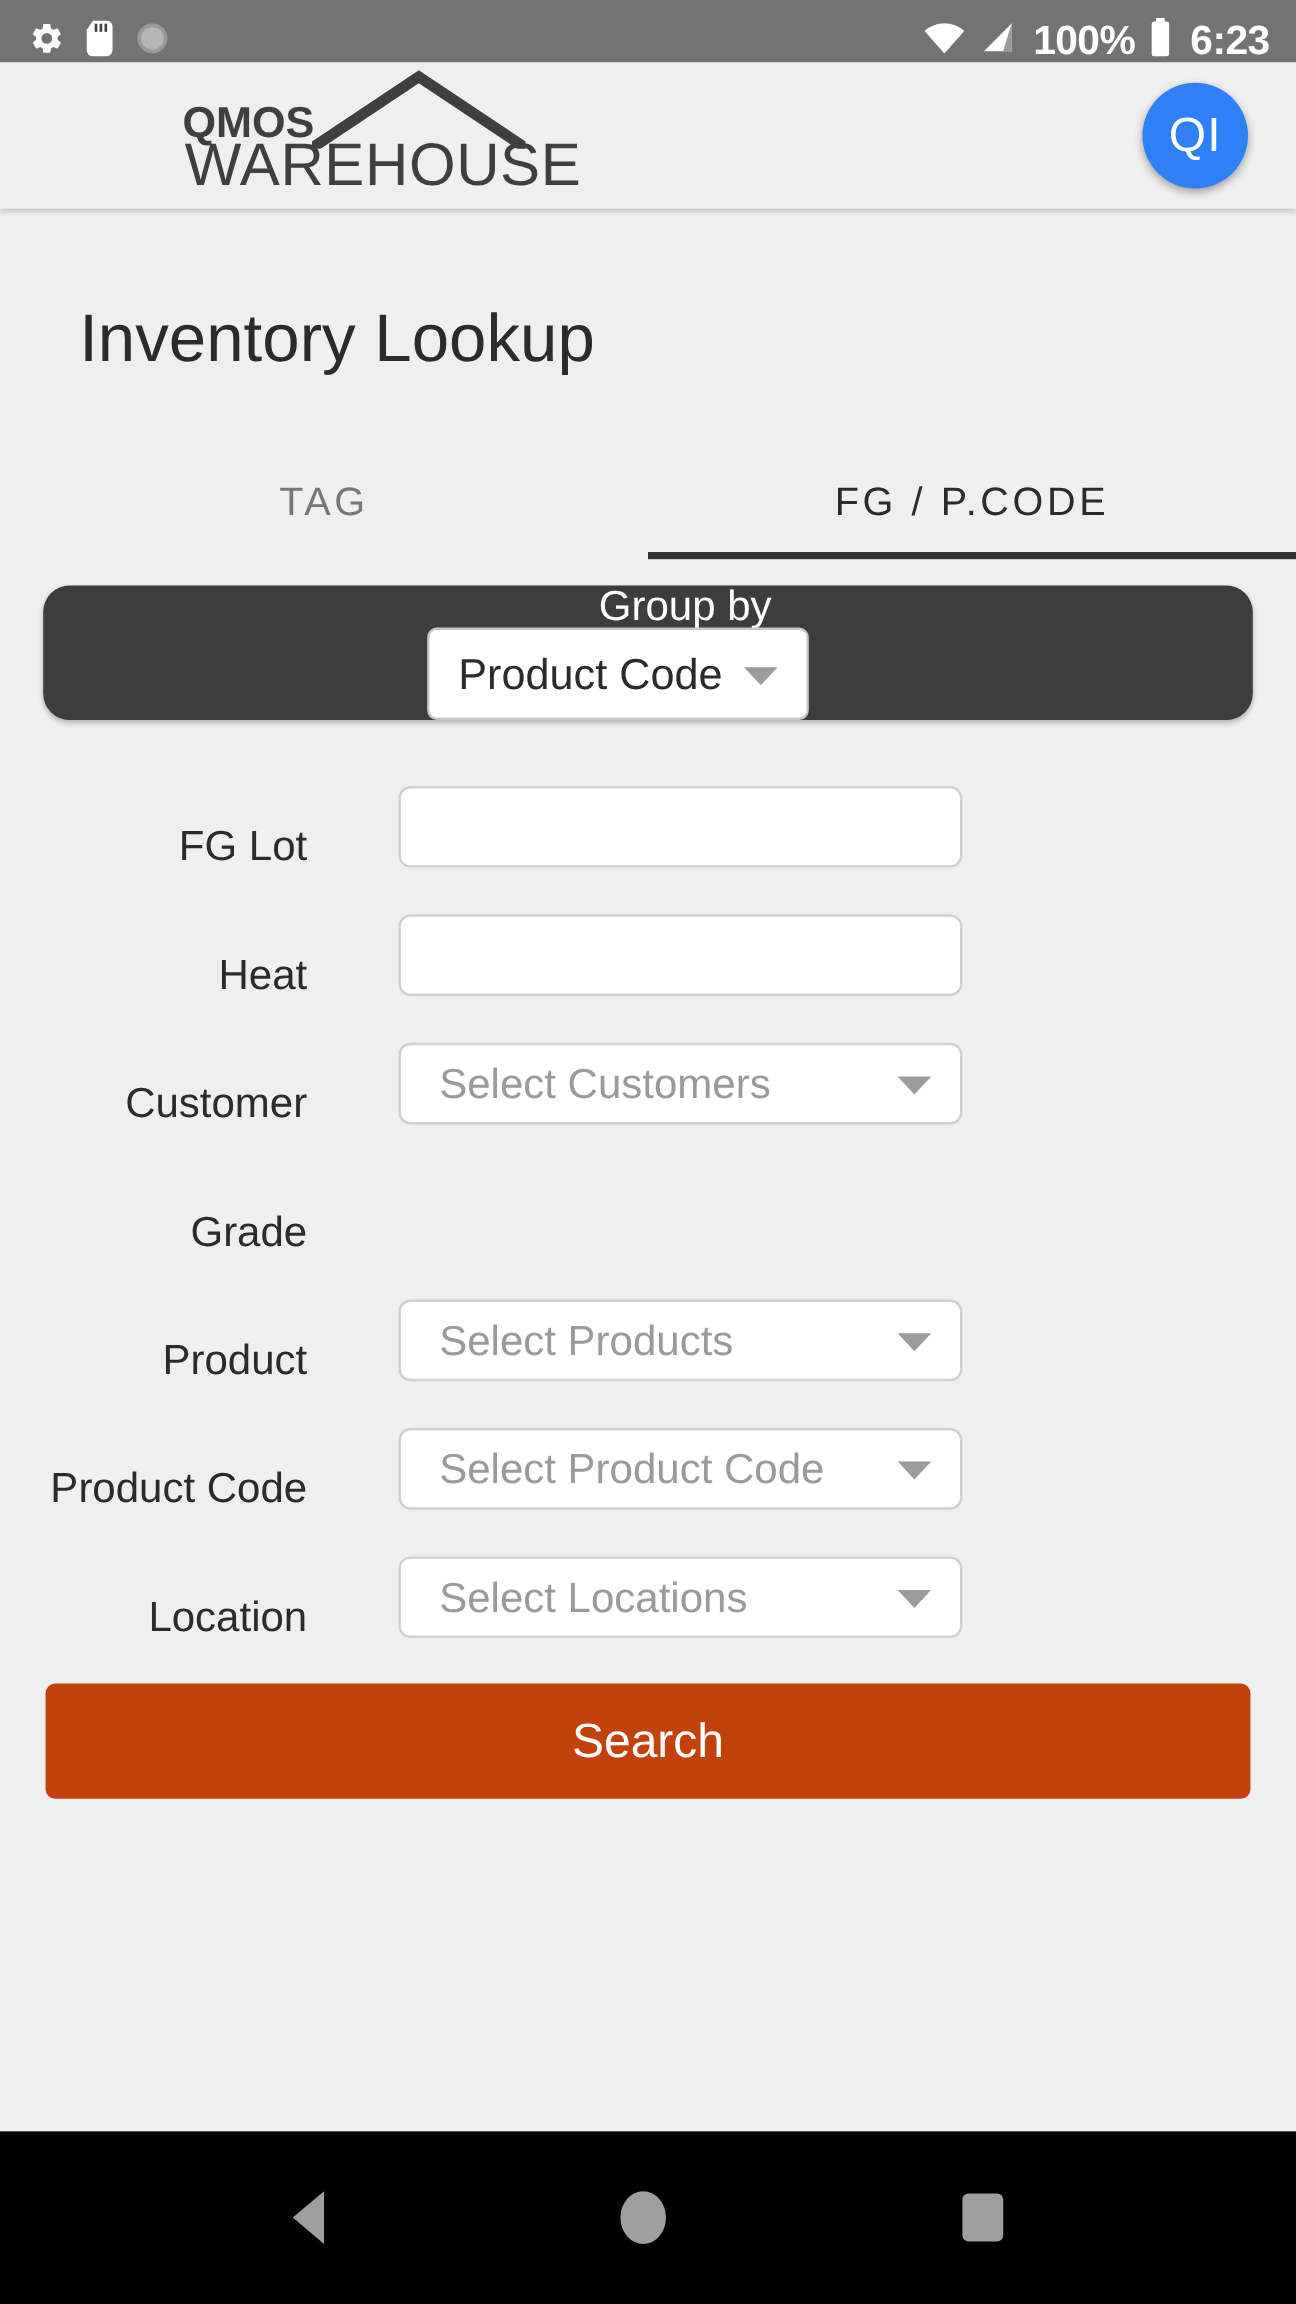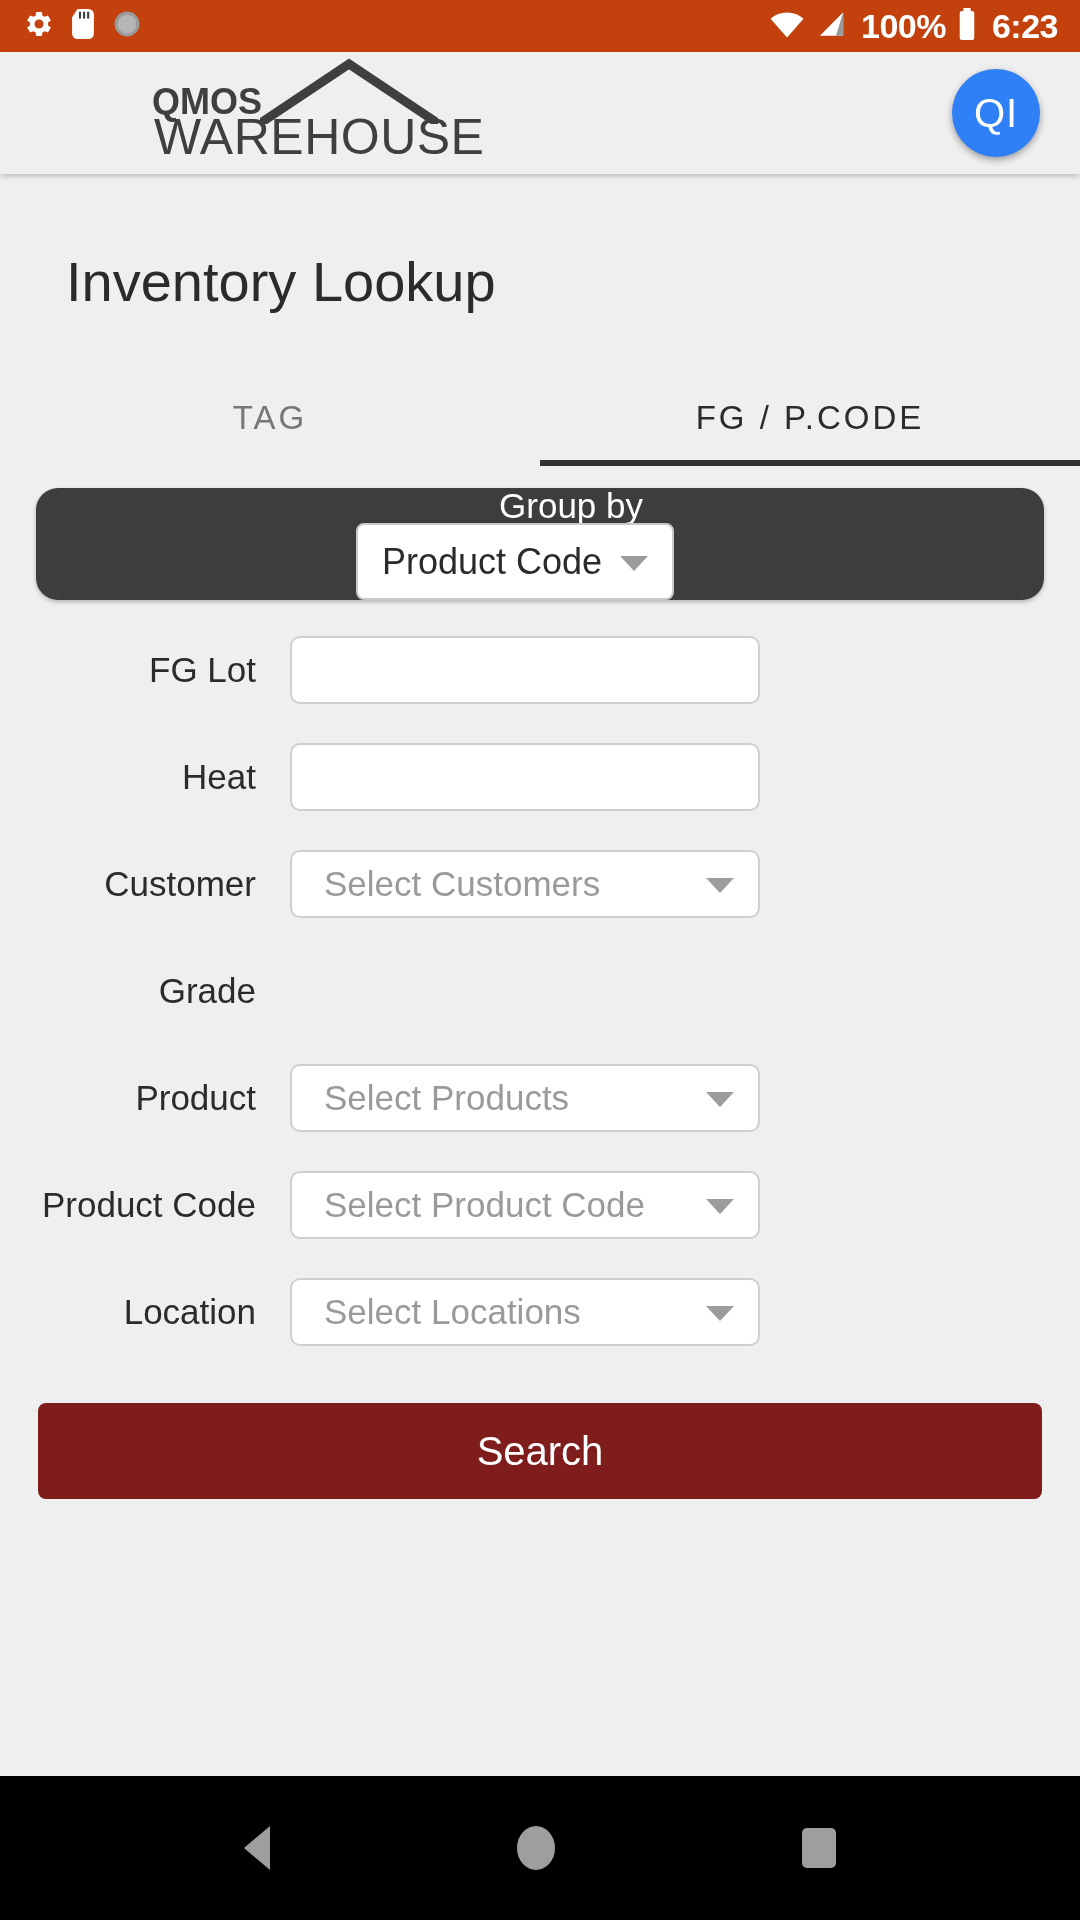--- a/index.html
+++ b/index.html
@@ -17,23 +17,23 @@
     width: 1080px;
     height: 1920px;
     background: #efefef;
     display: flex;
     flex-direction: column;
   }
 
   
   .statusbar {
     height: 52px;
-    background: #c2410c;
-    display: flex;
-    align-items: center;
+    background: #737373;
+    display: flex;
+    align-items: flex-end;
     padding: 0 22px 0 24px;
     flex: 0 0 52px;
   }
   .sb-left { display: flex; align-items: center; gap: 18px; }
   .sb-right { display: flex; align-items: center; gap: 12px; margin-left: auto; }
   .sb-icon { display: block; }
   .sb-text {
     color: #ffffff;
     font-size: 34px;
     font-weight: bold;
@@ -173,22 +173,23 @@
   .groupby-select .val {
     font-size: 36px;
     color: #2b2b2b;
     line-height: 1;
   }
 
   
   .form { margin-top: 16px; }
   .row {
     display: flex;
-    align-items: center;
+    align-items: flex-end;
     height: 107px;
+    gap: 42px;
   }
   .row-label {
     width: 290px;
     text-align: right;
     padding-right: 34px;
     font-size: 35px;
     color: #2b2b2b;
     line-height: 1;
   }
   .field {
@@ -217,21 +218,21 @@
     height: 0;
     border-left: 14px solid transparent;
     border-right: 14px solid transparent;
     border-top: 15px solid #9c9c9c;
   }
 
   
   .search-btn {
     margin: 38px 38px 0 38px;
     height: 96px;
-    background: #7f1d1d;
+    background: #c2410c;
     border-radius: 8px;
     color: #ffffff;
     font-size: 40px;
     display: flex;
     align-items: center;
     justify-content: center;
     border: none;
     width: calc(100% - 76px);
     font-family: "Liberation Sans", sans-serif;
   }

